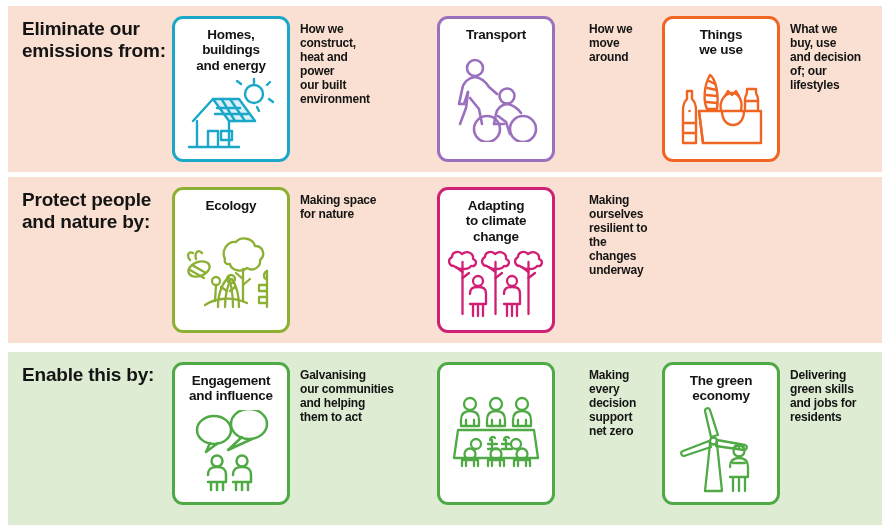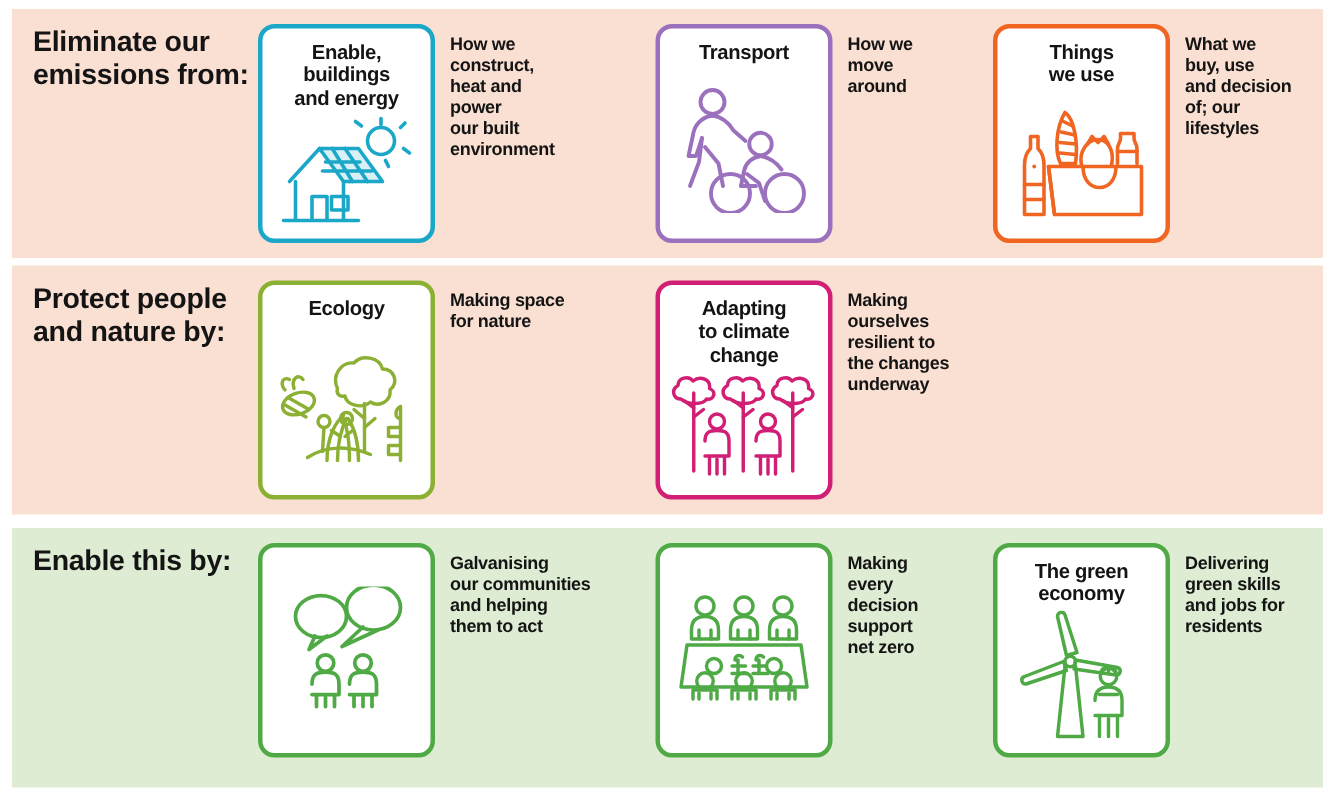--- a/index.html
+++ b/index.html
@@ -47,21 +47,21 @@
     display: flex;
     align-items: flex-start;
     padding-top: 10px;
     box-sizing: border-box;
   }
   .group {
     display: flex;
     align-items: flex-start;
   }
   .group.g1 { width: 265px; }
-  .group.g2 { width: 225px; }
+  .group.g2 { width: 225px; gap: 24px; }
   .group.g3 { width: 220px; }
 
   .card {
     position: relative;
     width: 118px;
     height: 146px;
     background: #ffffff;
     border: 3px solid #888;
     border-radius: 11px;
     box-sizing: border-box;
@@ -112,21 +112,21 @@
 
 <div id="board">
 
   <div class="row row-1">
     <div class="row-label">Eliminate our
 emissions from:</div>
     <div class="groups">
 
       <div class="group g1">
         <div class="card" style="border-color:#1ba8c8">
-          <div class="card-title">Enable,
+          <div class="card-title">Homes,
 buildings
 and energy</div>
           <div class="card-icon">
             <svg width="96" height="74" viewBox="0 0 96 74">
               <g fill="none" stroke="#1ba8c8" stroke-width="2.4" stroke-linecap="round" stroke-linejoin="round">
                 <circle cx="71" cy="17" r="9"></circle>
                 <line x1="71" y1="2" x2="71" y2="6"></line>
                 <line x1="84" y1="8" x2="87" y2="5"></line>
                 <line x1="86" y1="22" x2="90" y2="25"></line>
                 <line x1="58" y1="7" x2="54" y2="4"></line>
@@ -283,20 +283,22 @@
 
     </div>
   </div>
 
   <div class="row row-3">
     <div class="row-label">Enable this by:</div>
     <div class="groups">
 
       <div class="group g1">
         <div class="card" style="border-color:#4faa46">
+          <div class="card-title">Engagement
+and influence</div>
           <div class="card-icon">
             <svg width="94" height="82" viewBox="0 0 94 82">
               <g fill="none" stroke="#4faa46" stroke-width="2.5" stroke-linecap="round" stroke-linejoin="round">
                 <ellipse cx="30" cy="20" rx="17" ry="14"></ellipse>
                 <path d="M26 33 L22 42 L34 33"></path>
                 <ellipse cx="65" cy="14" rx="18" ry="15"></ellipse>
                 <path d="M58 27 L44 40 L68 29"></path>
                 <circle cx="33" cy="51" r="5.5"></circle>
                 <path d="M24 65 C24 58 28 57 33 57 C38 57 42 58 42 65 L42 72 L39 72 L39 80 M27 72 L27 80 M24 72 L42 72 M33 74 L33 80"></path>
                 <circle cx="58" cy="51" r="5.5"></circle>

